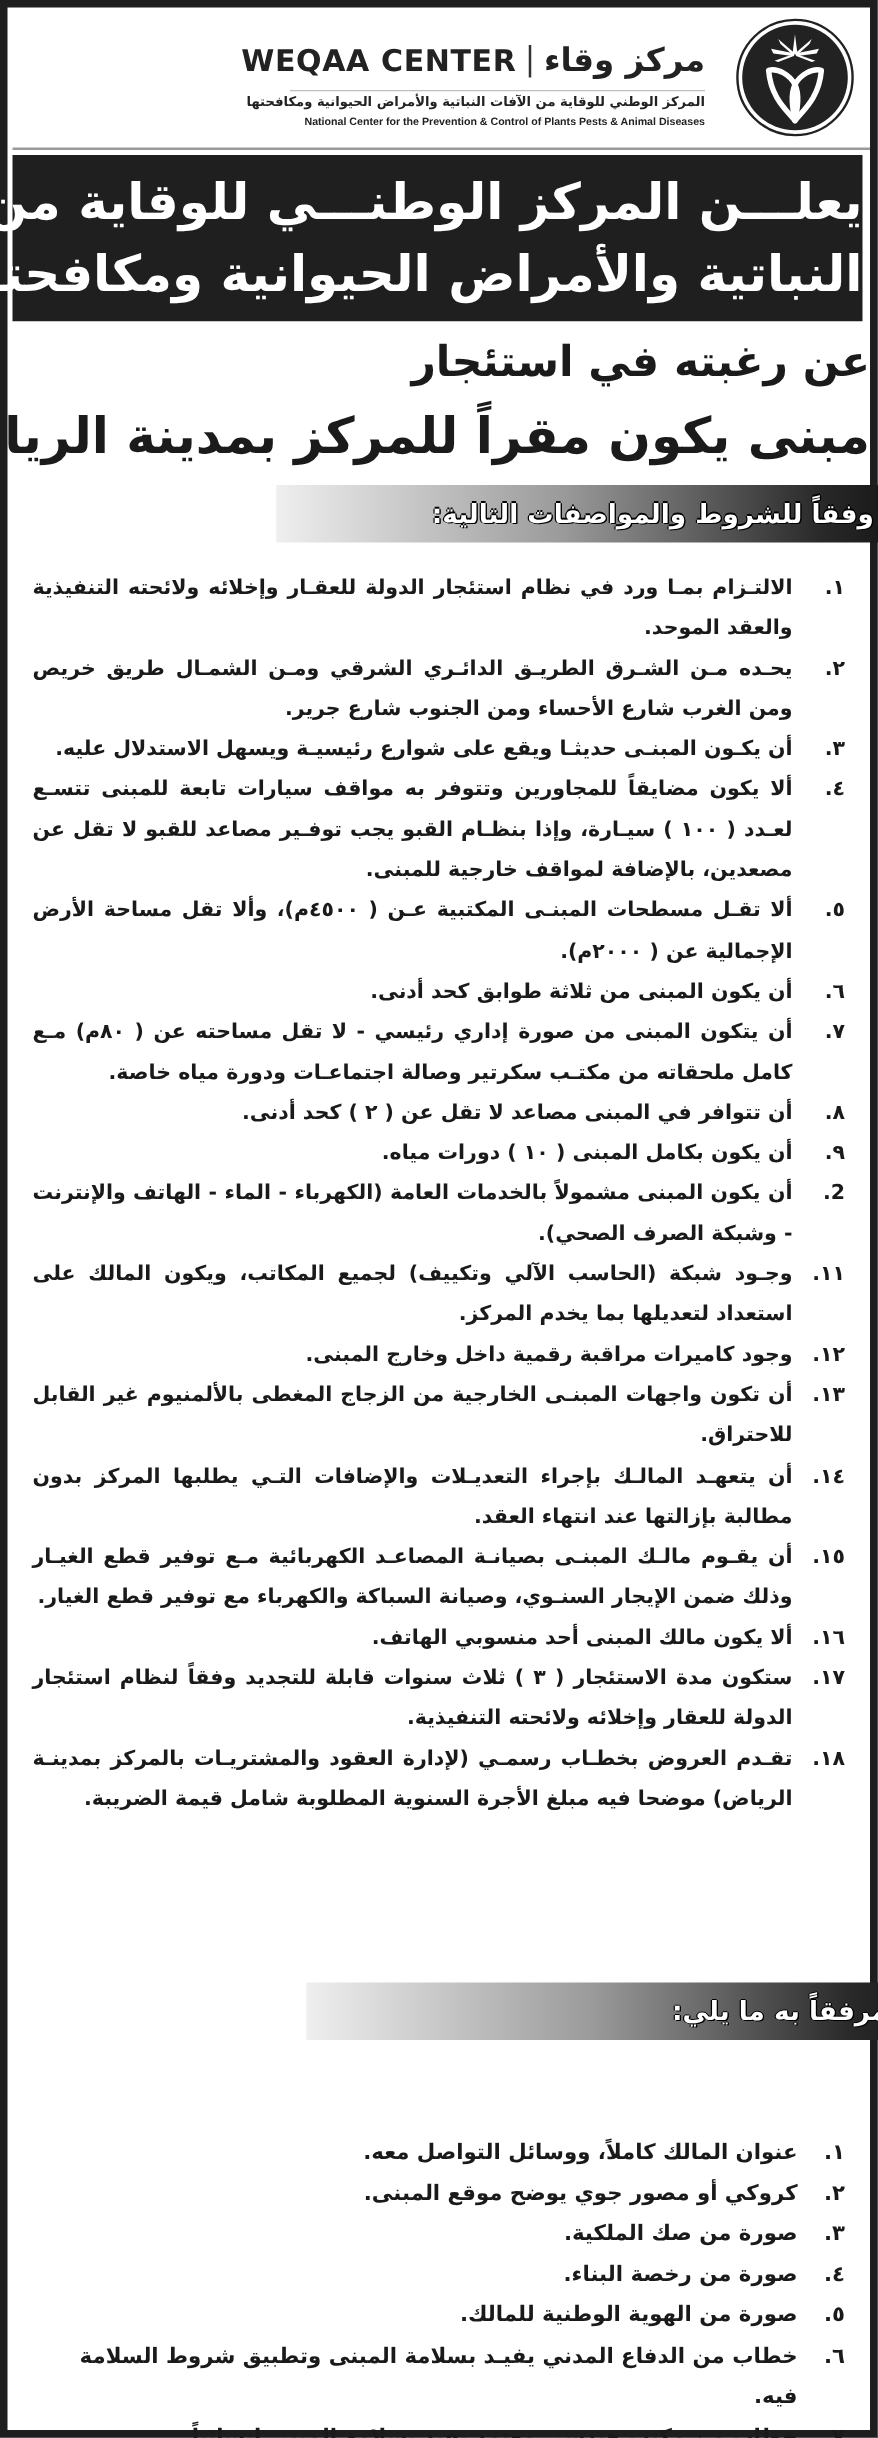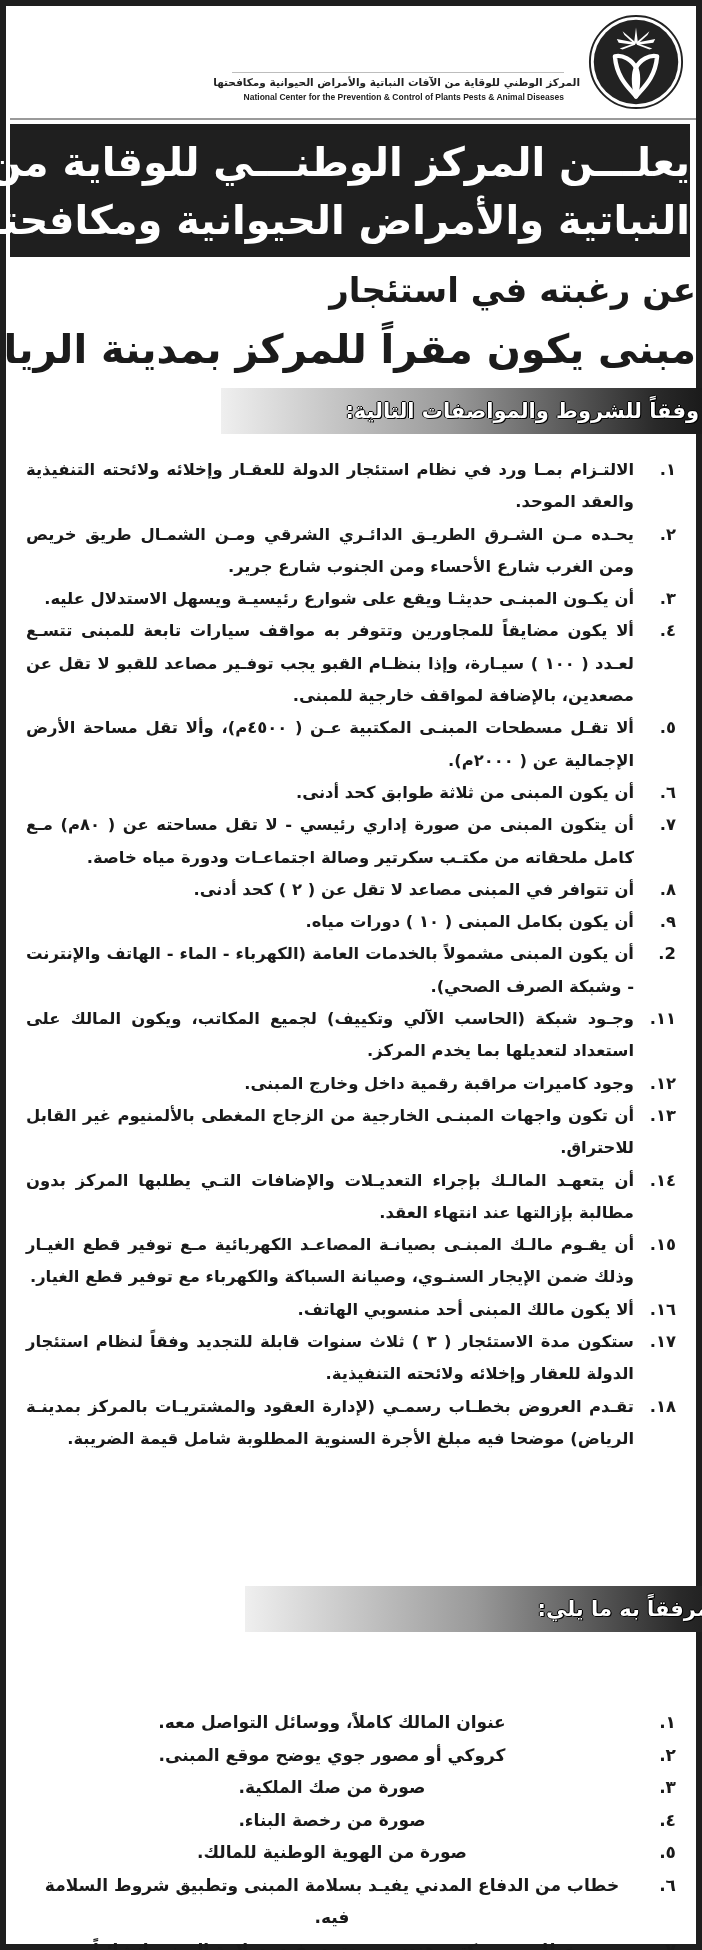--- a/index.html
+++ b/index.html
@@ -19,21 +19,21 @@
     display: flex; align-items: center; gap: 10px; direction: ltr;
     font-family: "DejaVu Sans", sans-serif; font-weight: bold; color: #222;
   }
   .brand-en { font-size: 24px; letter-spacing: 0.5px; }
   .brand-sep { width: 2px; height: 26px; background: #333; }
   .brand-ar { font-size: 26px; direction: rtl; }
   .brand-rule {
     position: absolute; right: 132px; top: 66px; width: 332px; height: 1px; background: #bdbdbd;
   }
   .brand-sub-ar {
-    position: absolute; right: 116px; top: 70px; direction: rtl;
+    position: absolute; right: 132px; top: 70px; direction: rtl;
     font-family: "DejaVu Sans", sans-serif; font-weight: bold; font-size: 10.5px; color: #222;
   }
   .brand-sub-en {
     position: absolute; right: 132px; top: 86px; direction: ltr; text-align: left;
     font-family: "Liberation Sans", sans-serif; font-weight: bold; font-size: 8.5px; color: #222;
   }
   .header-rule {
     position: absolute; left: 4px; right: 0; top: 112px; height: 2px; background: #9a9a9a;
   }
   .banner {
@@ -60,21 +60,21 @@
     position: absolute; left: 20px; width: 650px; direction: rtl; list-style: none; margin: 0; padding: 0;
     font-family: "DejaVu Sans", sans-serif; font-weight: bold; color: #1a1a1a;
   }
   .list li { display: flex; align-items: flex-start; text-align: justify; }
   .list .num { flex: 0 0 auto; white-space: nowrap; }
   .list .txt { flex: 1 1 auto; }
   .terms { top: 448px; font-size: 16.4px; line-height: 32.3px; }
   .terms .num { width: 42px; }
   .attach { top: 1700px; font-size: 17px; line-height: 32.5px; }
   .attach .num { width: 38px; }
-  .attach li .txt { text-align: center; }
+  .attach li .txt { text-align: right; }
 </style>
 </head>
 <body>
 
 <div class="frame">
 
   <div class="header">
     <svg class="logo" viewBox="0 0 100 100">
       <circle cx="50" cy="50" r="48" fill="#fff" stroke="#222" stroke-width="2"></circle>
       <circle cx="50" cy="50" r="44" fill="#222"></circle>
@@ -86,20 +86,25 @@
         <path d="M50 30 L70 26 L68 30 L52 32 Z"></path>
         <path d="M50 30 L33 36 L36 37 L49 32 Z"></path>
         <path d="M50 30 L67 36 L64 37 L51 32 Z"></path>
       </g>
       <g fill="none" stroke="#fff" stroke-width="4.5" stroke-linejoin="round">
         <path d="M28 44 C36 42 46 48 50 56 C54 64 52 76 50 86 C44 78 30 68 28 44 Z"></path>
         <path d="M72 44 C64 42 54 48 50 56 C46 64 48 76 50 86 C56 78 70 68 72 44 Z"></path>
       </g>
     </svg>
 
+    <div class="brand-line">
+      <span class="brand-en">WEQAA CENTER</span>
+      <span class="brand-sep"></span>
+      <span class="brand-ar">مركز وقاء</span>
+    </div>
     <div class="brand-rule"></div>
     <div class="brand-sub-ar">المركز الوطني للوقاية من الآفات النباتية والأمراض الحيوانية ومكافحتها</div>
     <div class="brand-sub-en">National Center for the Prevention &amp; Control of Plants Pests &amp; Animal Diseases</div>
   </div>
   <div class="header-rule"></div>
 
   <div class="banner">
     <div>يعلـــن المركز الوطنـــي للوقاية من الآفات</div>
     <div>النباتية والأمراض الحيوانية ومكافحتها</div>
   </div>

